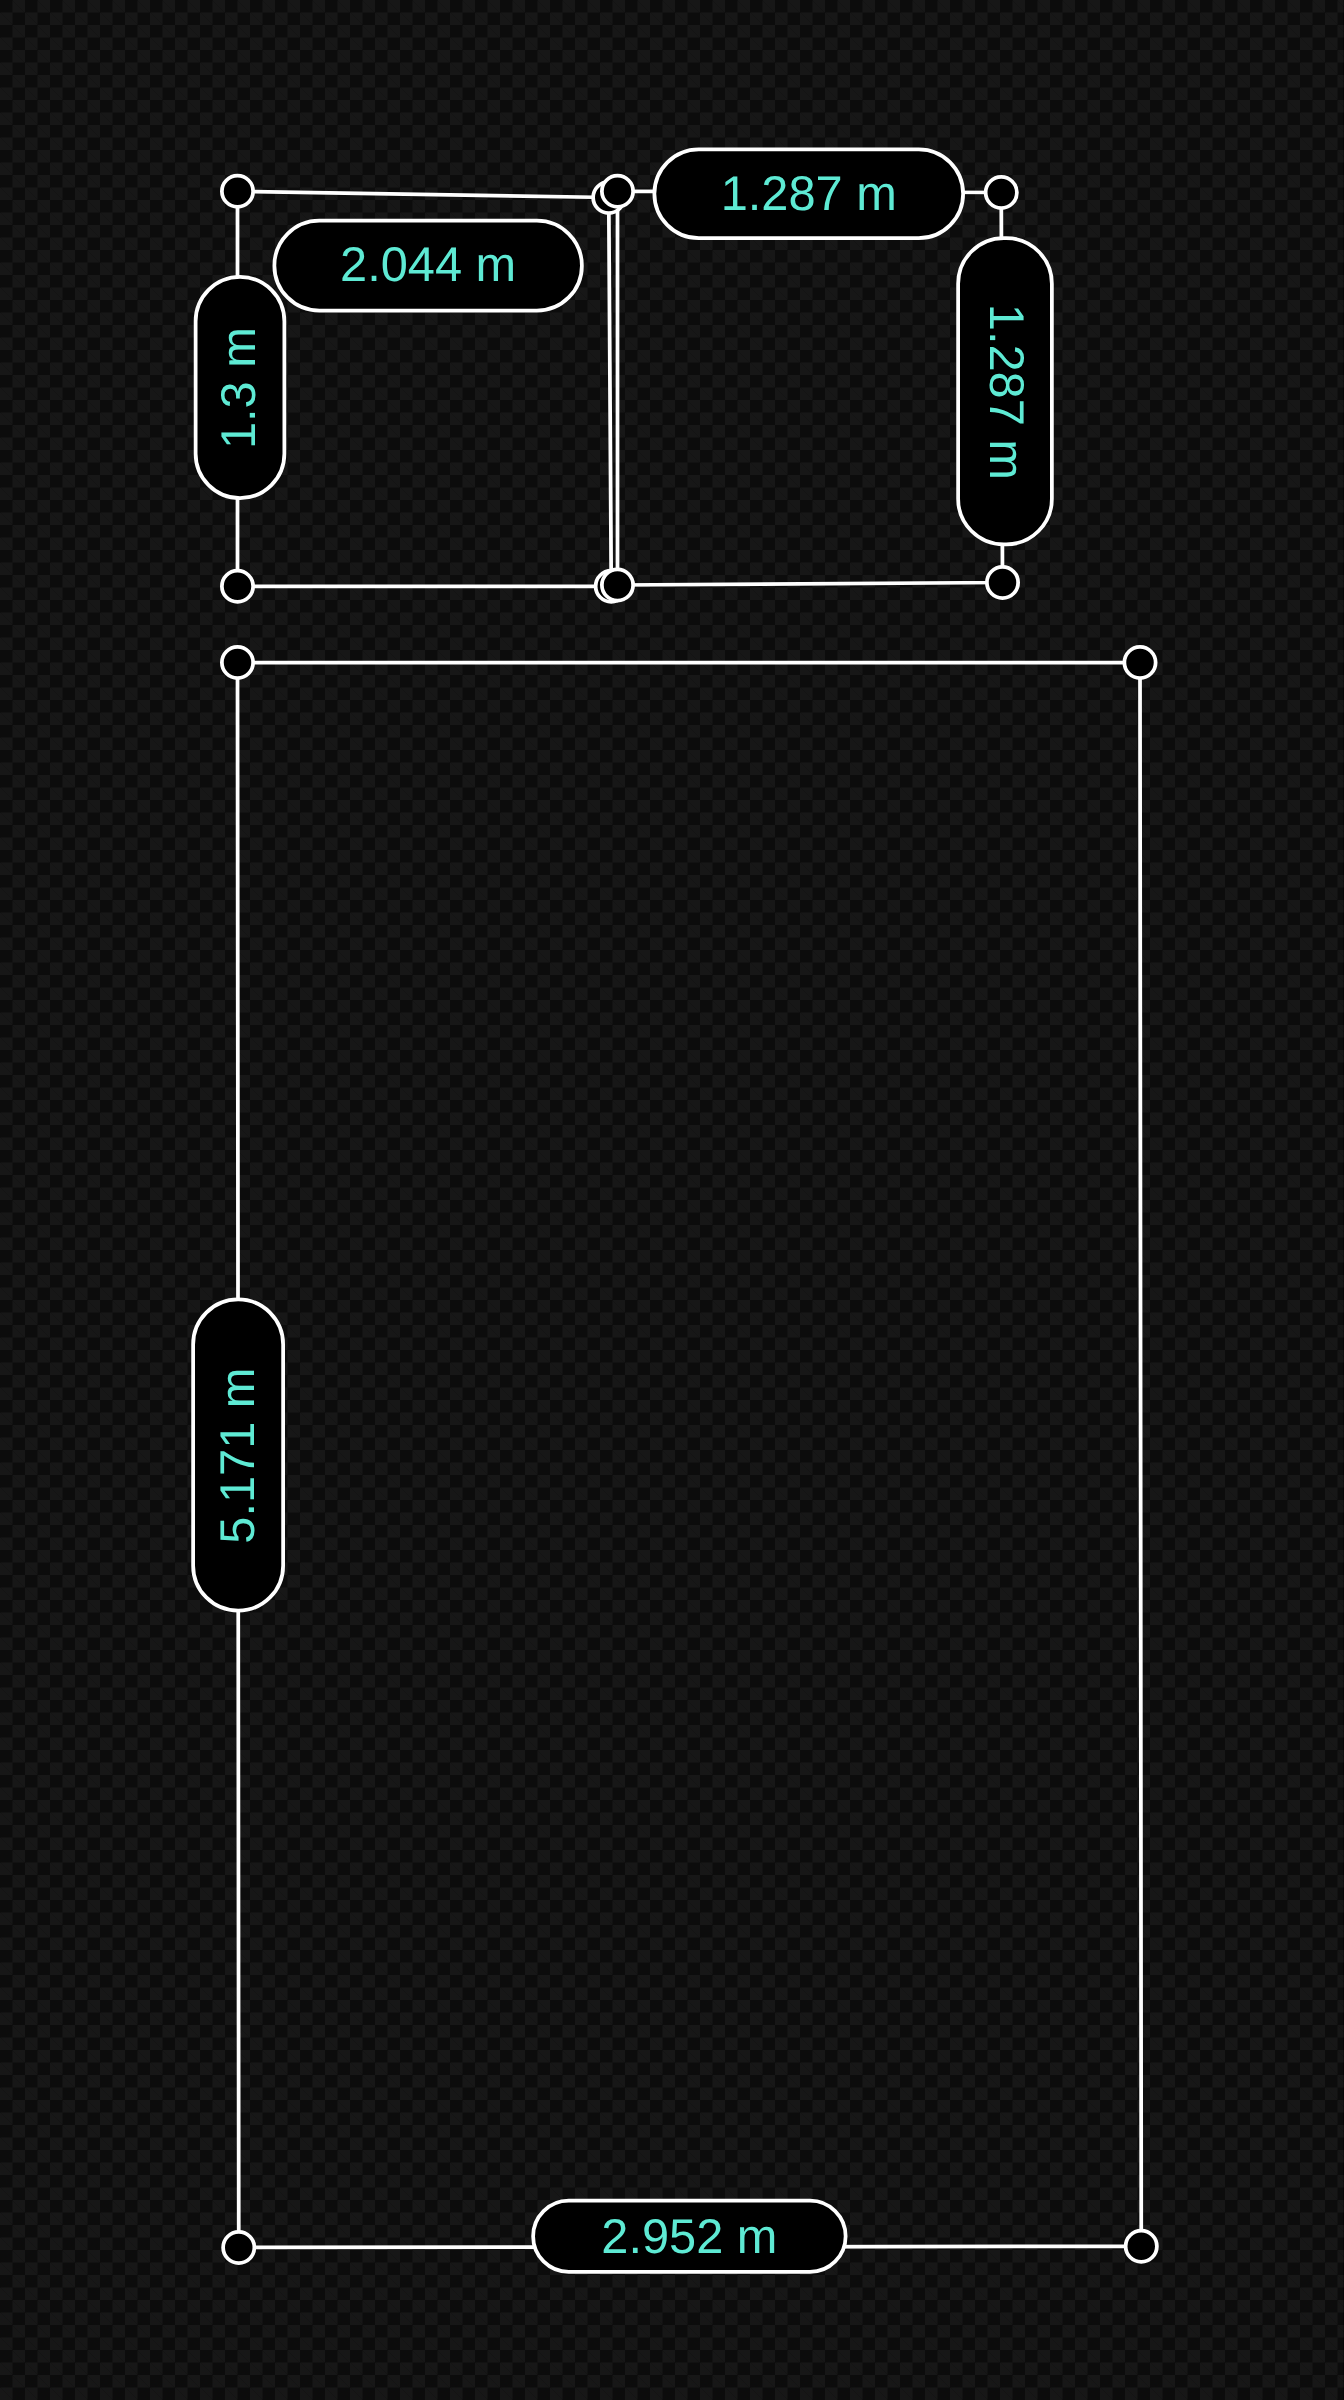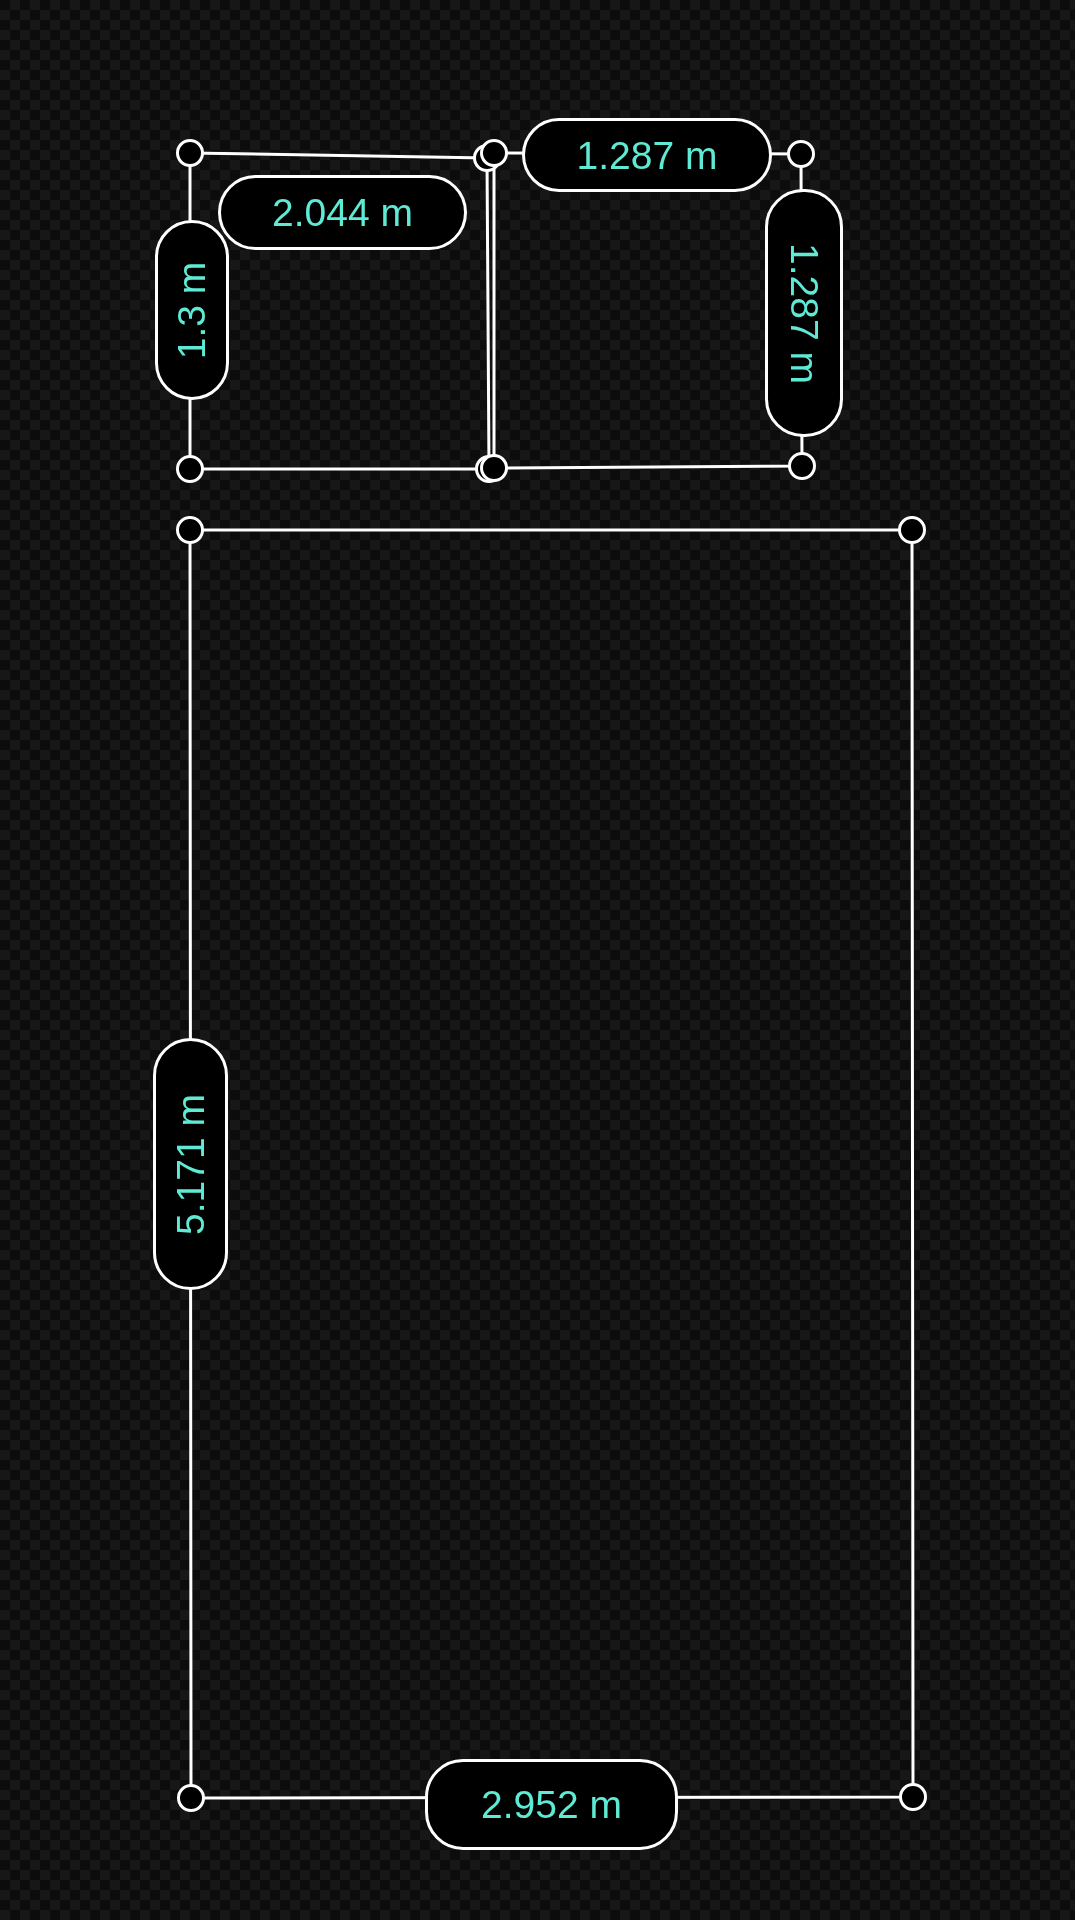--- a/index.html
+++ b/index.html
@@ -90,17 +90,17 @@
       </div>
       <div class="pill horizontal" style="left: 522px; top: 118px; width: 250px; height: 74px;">
         <span class="txt">1.287 m</span>
       </div>
       <div class="pill vertical-down" style="left: 765px; top: 189px; width: 78px; height: 248px;">
         <span class="txt">1.287 m</span>
       </div>
       <div class="pill vertical-up" style="left: 153px; top: 1038px; width: 75px; height: 252px;">
         <span class="txt">5.171 m</span>
       </div>
-      <div class="pill horizontal" style="left: 425px; top: 1759px; width: 253px; height: 91px;">
+      <div class="pill horizontal" style="left: 425px; top: 1759px; width: 253px; height: 60px;">
         <span class="txt">2.952 m</span>
       </div>
     </div>
 </div>
 
 </body></html>

